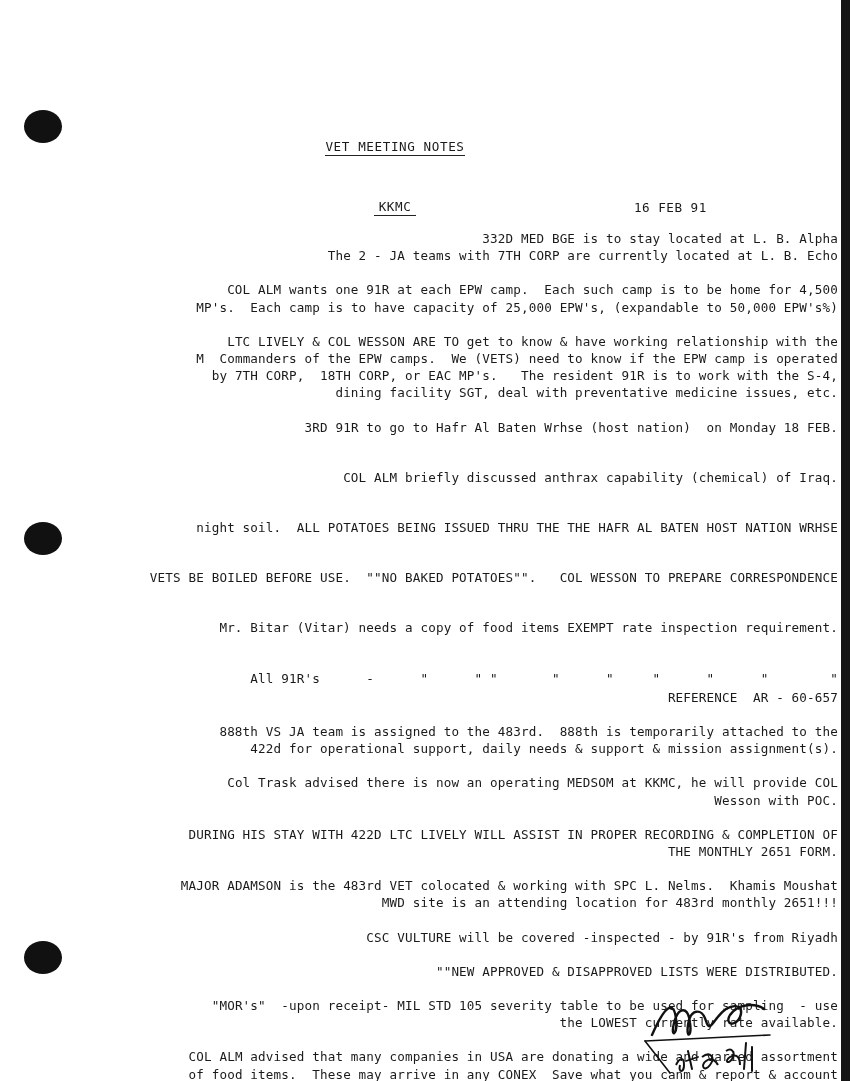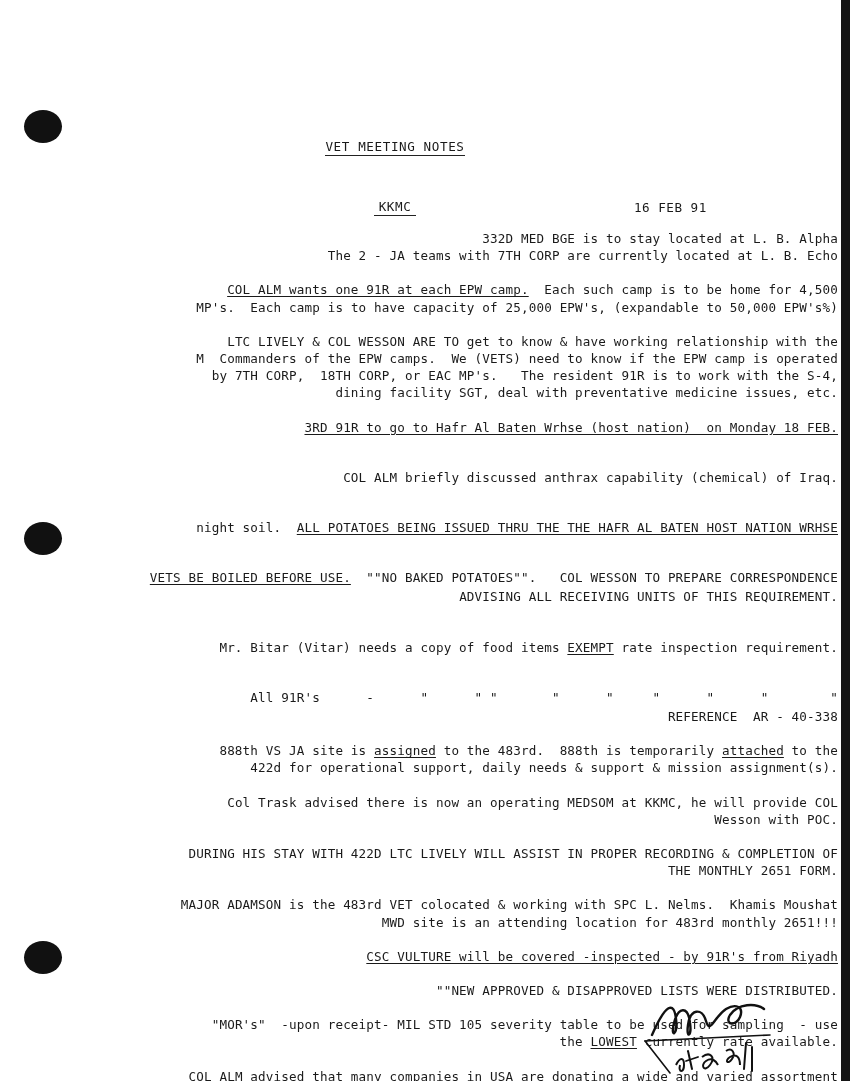--- a/index.html
+++ b/index.html
@@ -96,21 +96,21 @@
     width: 745px;
   }
   .para {
     margin: 0 0 11px 0;
     white-space: pre-wrap;
     letter-spacing: 0.15px;
     text-align: right;
   }
   .para.tight { margin-bottom: 2px; margin-top: 33px; }
   .para.gap { margin-bottom: 17px; }
-  .u { text-decoration: underline; text-underline-offset: 2px; }
+  .u { text-underline-offset: 2px; }
   .nowrap { white-space: pre; }
 
   
   .sig {
     position: absolute;
     left: 640px;
     top: 995px;
     width: 180px;
     height: 80px;
   }
@@ -152,27 +152,26 @@
       <p class="para gap">LTC LIVELY &amp; COL WESSON ARE TO get to know &amp; have working relationship with the
 M  Commanders of the EPW camps.  We (VETS) need to know if the EPW camp is operated
 by 7TH CORP,  18TH CORP, or EAC MP's.   The resident 91R is to work with the S-4,
 dining facility SGT, deal with preventative medicine issues, etc.</p>
 
       <p class="para gap"><span class="u">3RD 91R to go to Hafr Al Baten Wrhse (host nation)  on Monday 18 FEB.</span></p>
 
       <p class="para tight">COL ALM briefly discussed anthrax capability (chemical) of Iraq.</p>
       <p class="para tight"><span>night soil.  </span><span class="u">ALL POTATOES BEING ISSUED THRU THE THE HAFR AL BATEN HOST NATION WRHSE</span></p>
       <p class="para tight"><span class="u">VETS BE BOILED BEFORE USE.</span><span>  ""NO BAKED POTATOES"".   COL WESSON TO PREPARE CORRESPONDENCE</span></p>
-      <p class="para gap">ADVISING ALL RECEIVING UNITS OF THIS REQUIREMENT.</p>
 
       <p class="para tight"><span>Mr. Bitar (Vitar) needs a copy of food items </span><span class="u">EXEMPT</span><span> rate inspection requirement.</span></p>
       <p class="para tight nowrap">All 91R's      -      "      " "       "      "     "      "      "        "</p>
-      <p class="para gap">REFERENCE  AR - 40-338</p>
-
-      <p class="para gap"><span>888th VS JA site is </span><span class="u">assigned</span><span> to the 483rd.  888th is temporarily </span><span class="u">attached</span><span> to the
+      <p class="para gap">REFERENCE  AR - 60-657</p>
+
+      <p class="para gap"><span>888th VS JA team is </span><span class="u">assigned</span><span> to the 483rd.  888th is temporarily </span><span class="u">attached</span><span> to the
 422d for operational support, daily needs &amp; support &amp; mission assignment(s).</span></p>
 
       <p class="para gap">Col Trask advised there is now an operating MEDSOM at KKMC, he will provide COL
 Wesson with POC.</p>
 
       <p class="para gap">DURING HIS STAY WITH 422D LTC LIVELY WILL ASSIST IN PROPER RECORDING &amp; COMPLETION OF
 THE MONTHLY 2651 FORM.</p>
 
       <p class="para gap">MAJOR ADAMSON is the 483rd VET colocated &amp; working with SPC L. Nelms.  Khamis Moushat
 MWD site is an attending location for 483rd monthly 2651!!!</p>

